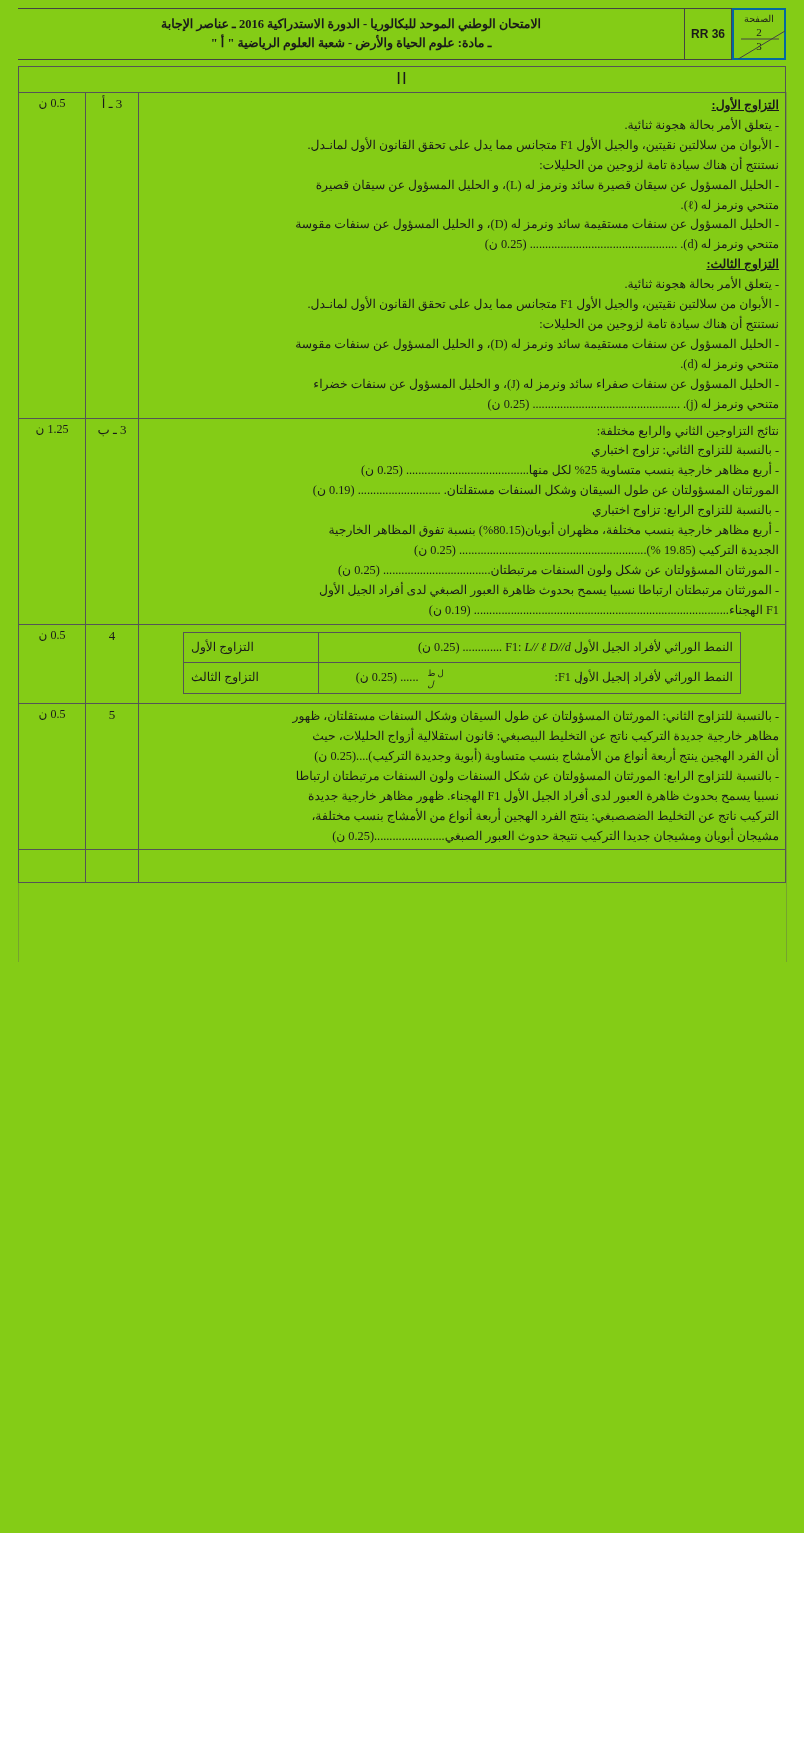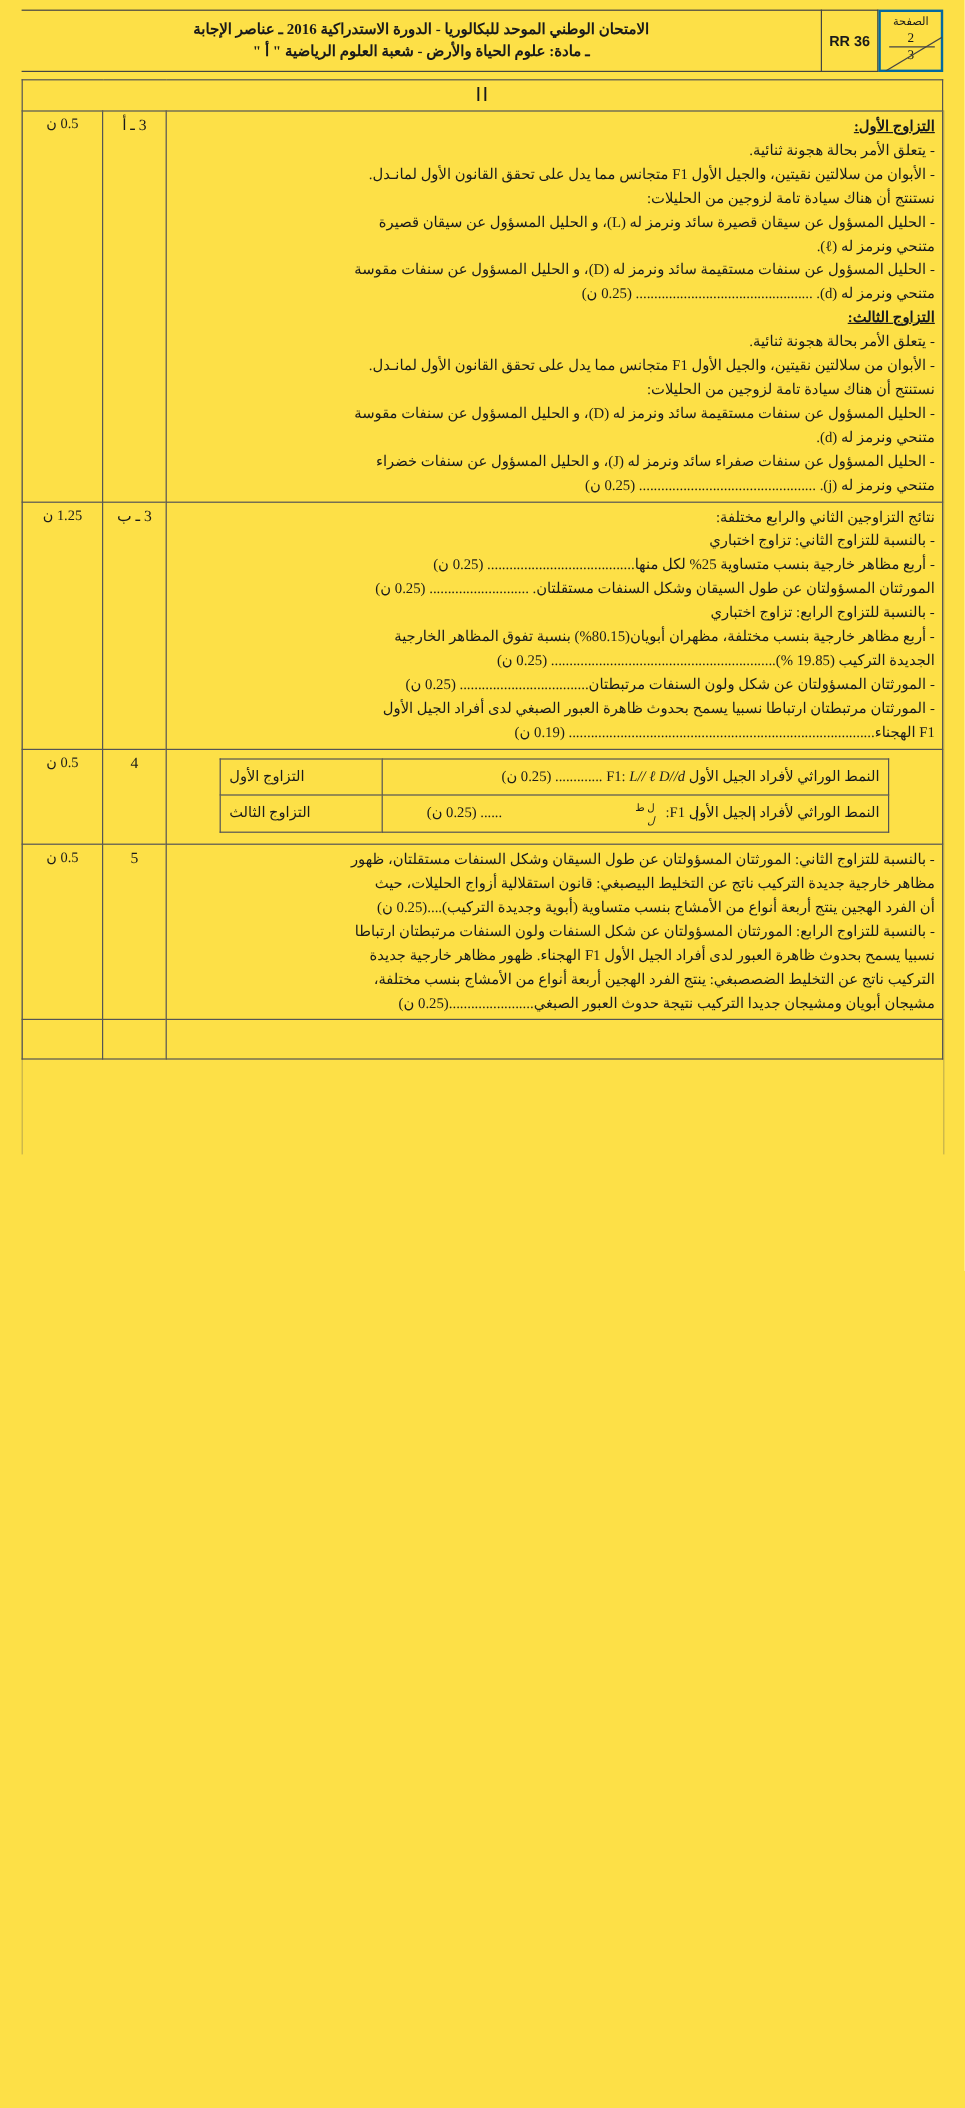--- a/index.html
+++ b/index.html
@@ -10,22 +10,22 @@
   body {
     width: 804px;
     height: 1757px;
     font-family: "Liberation Serif", serif;
     color: #1a1a1a;
     position: relative;
   }
   .page {
     position: relative;
     width: 804px;
-    height: 1757px;
-    background: #fde047;
+    height: 1533px;
+    background: #84cc16;
     overflow: hidden;
   }
 
   
   .header {
     position: relative;
     margin: 8px 18px 0 18px;
     height: 52px;
     display: flex;
     flex-direction: row-reverse;
@@ -144,21 +144,21 @@
   }
   .geno .g-lbl {
     width: 120px;
     text-align: left;
     white-space: nowrap;
   }
   .geno .g-val { text-align: right; }
   .cross-diagram {
     display: inline-flex;
     flex-direction: column;
-    align-items: flex-end;
+    align-items: flex-start;
     vertical-align: middle;
     direction: ltr;
     margin: 0 6px;
     line-height: 1;
   }
   .cross-diagram .lbl-top {
     font-size: 8.5px;
     margin-bottom: 1px;
   }
   .cross-diagram .bars {
@@ -252,21 +252,21 @@
         </td>
         <td class="col-num">3 ـ أ</td>
         <td class="col-pts">0.5 ن</td>
       </tr>
 
       <tr>
         <td class="body-cell">
           <p>نتائج التزاوجين الثاني والرابع مختلفة:</p>
           <p>- بالنسبة للتزاوج الثاني: تزاوج اختباري</p>
           <p>- أربع مظاهر خارجية بنسب متساوية 25%  لكل منها........................................ (0.25 ن)</p>
-          <p>المورثتان المسؤولتان عن طول السيقان وشكل السنفات مستقلتان. ........................... (0.25 ن)</p>
+          <p>المورثتان المسؤولتان عن طول السيقان وشكل السنفات مستقلتان. ........................... (0.19 ن)</p>
           <p>- بالنسبة للتزاوج الرابع: تزاوج اختباري</p>
           <p>- أربع مظاهر خارجية بنسب مختلفة، مظهران أبويان(80.15%) بنسبة تفوق المظاهر الخارجية</p>
           <p>الجديدة التركيب (19.85 %)............................................................. (0.25 ن)</p>
           <p>- المورثتان المسؤولتان عن شكل ولون السنفات مرتبطتان................................... (0.25 ن)</p>
           <p>- المورثتان مرتبطتان ارتباطا نسبيا يسمح بحدوث ظاهرة العبور الصبغي لدى أفراد الجيل الأول</p>
           <p>F1 الهجناء................................................................................... (0.19 ن)</p>
         </td>
         <td class="col-num">3 ـ ب</td>
         <td class="col-pts">1.25 ن</td>
       </tr>

